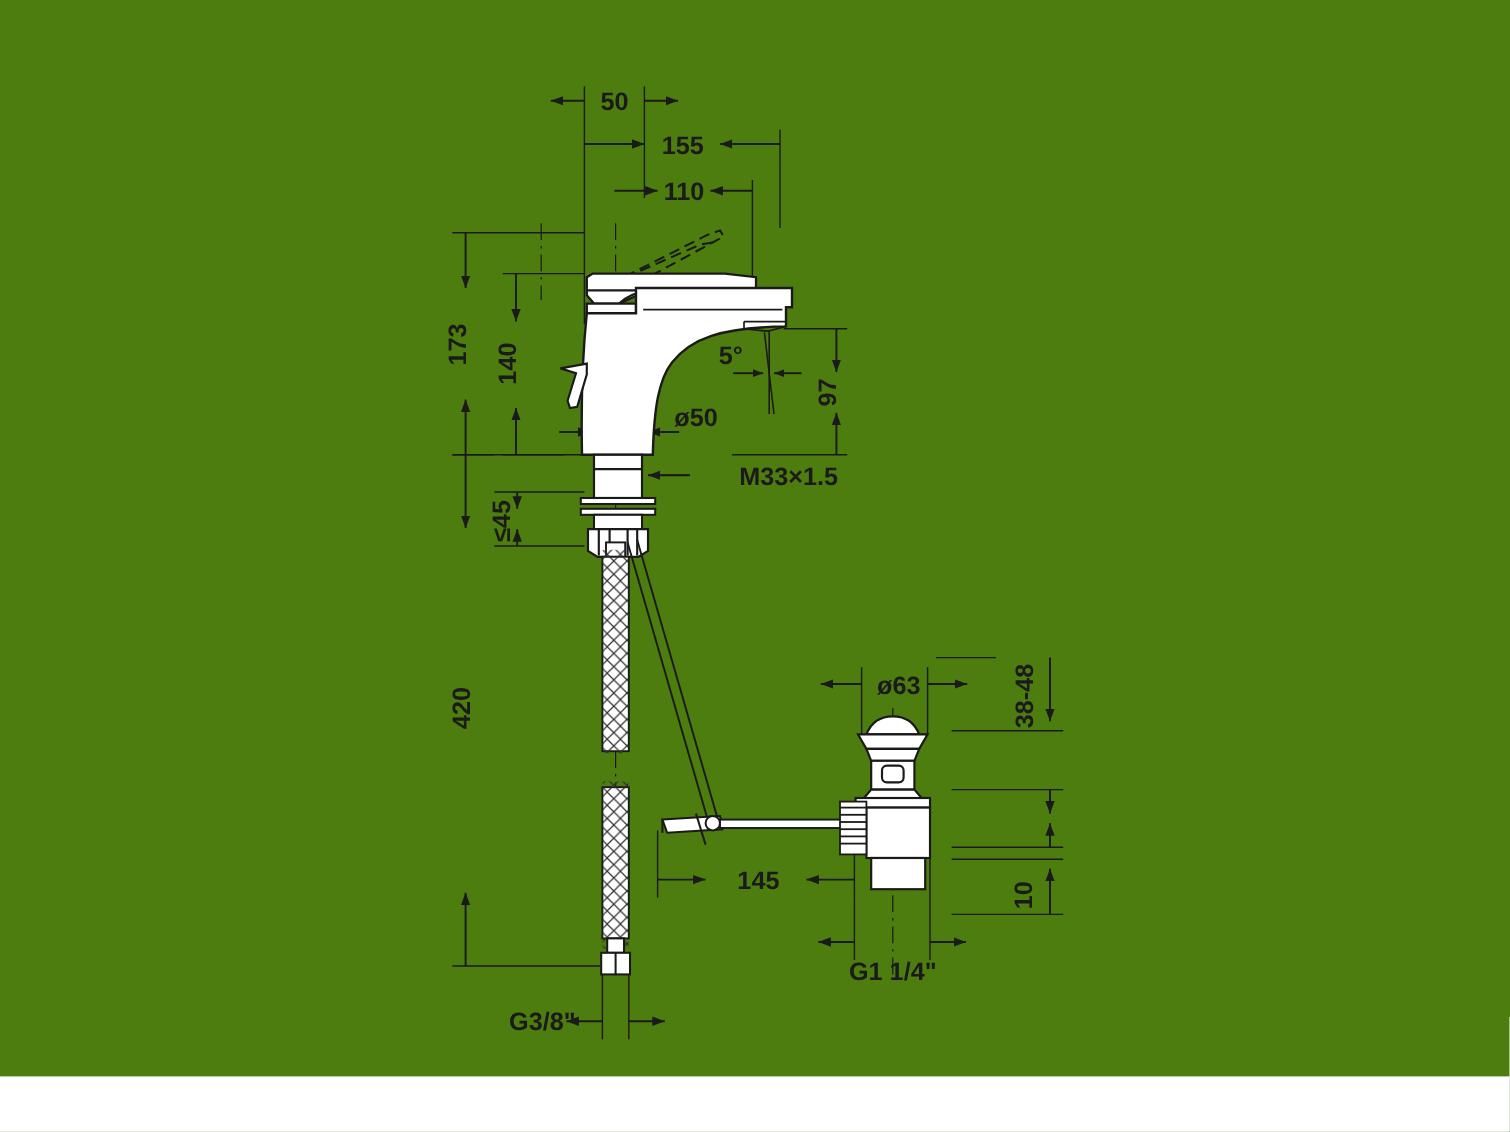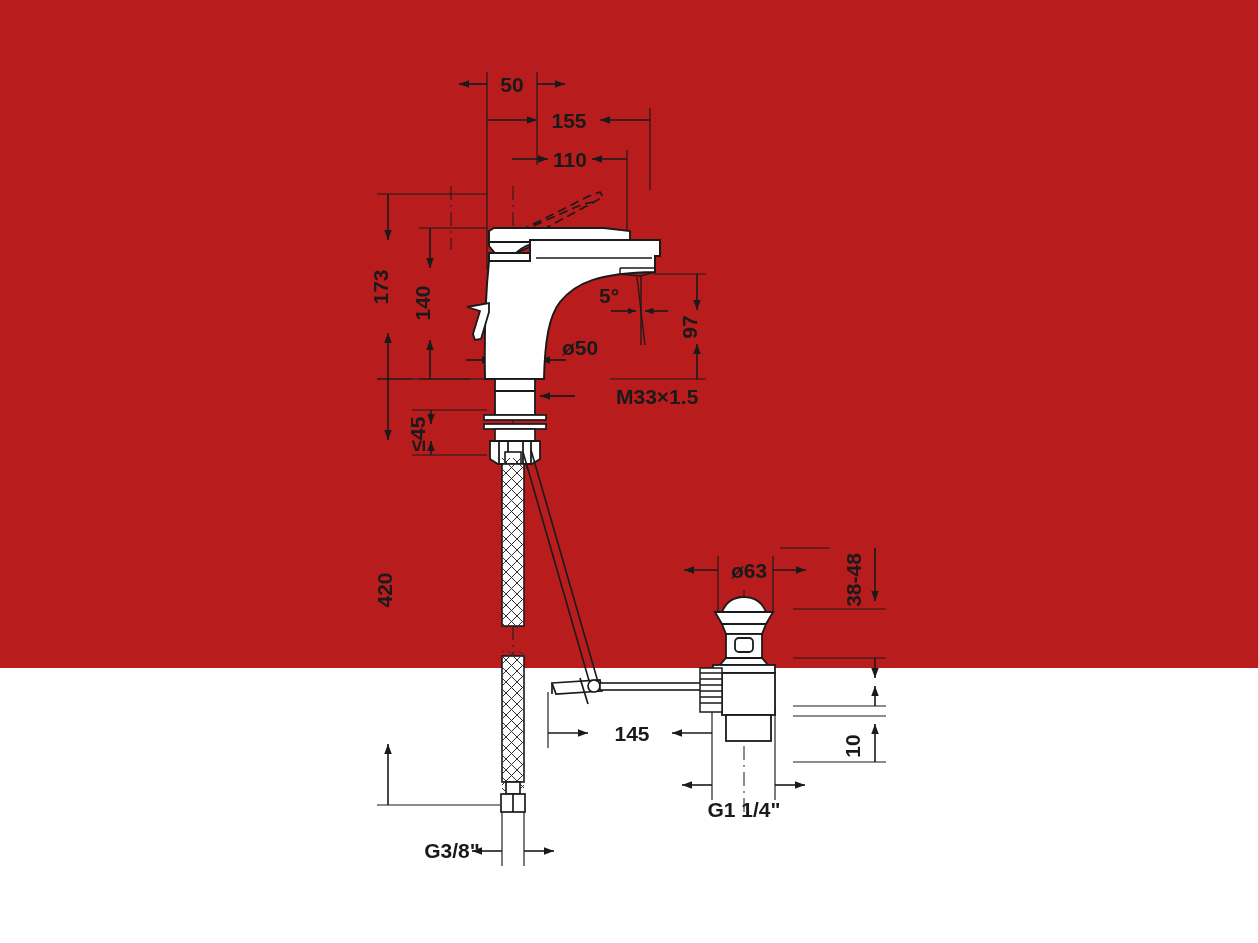--- a/index.html
+++ b/index.html
@@ -1,19 +1,19 @@
 <!DOCTYPE html>
 <html><head>
 <meta charset="utf-8">
 <title>Technical Drawing</title>
 <style>
   html,body{margin:0;padding:0;background:#ffffff;}
   body{width:1258px;height:943px;overflow:hidden;
        font-family:"Liberation Sans","DejaVu Sans",sans-serif;}
-  #stage{position:relative;width:1258px;height:668px;background:#b91c1c;}
+  #stage{position:relative;width:1258px;height:897px;background:#4d7c0f;}
   #svgroot{position:absolute;left:0;top:0;width:1258px;height:943px;}
   .dimtext{font-family:"Liberation Sans","DejaVu Sans",sans-serif;
            font-weight:bold;font-size:21px;fill:#1a1a1a;}
 </style>
 </head>
 <body>
 
 <div id="stage">
   <svg id="svgroot" viewBox="0 0 1258 943">
 

